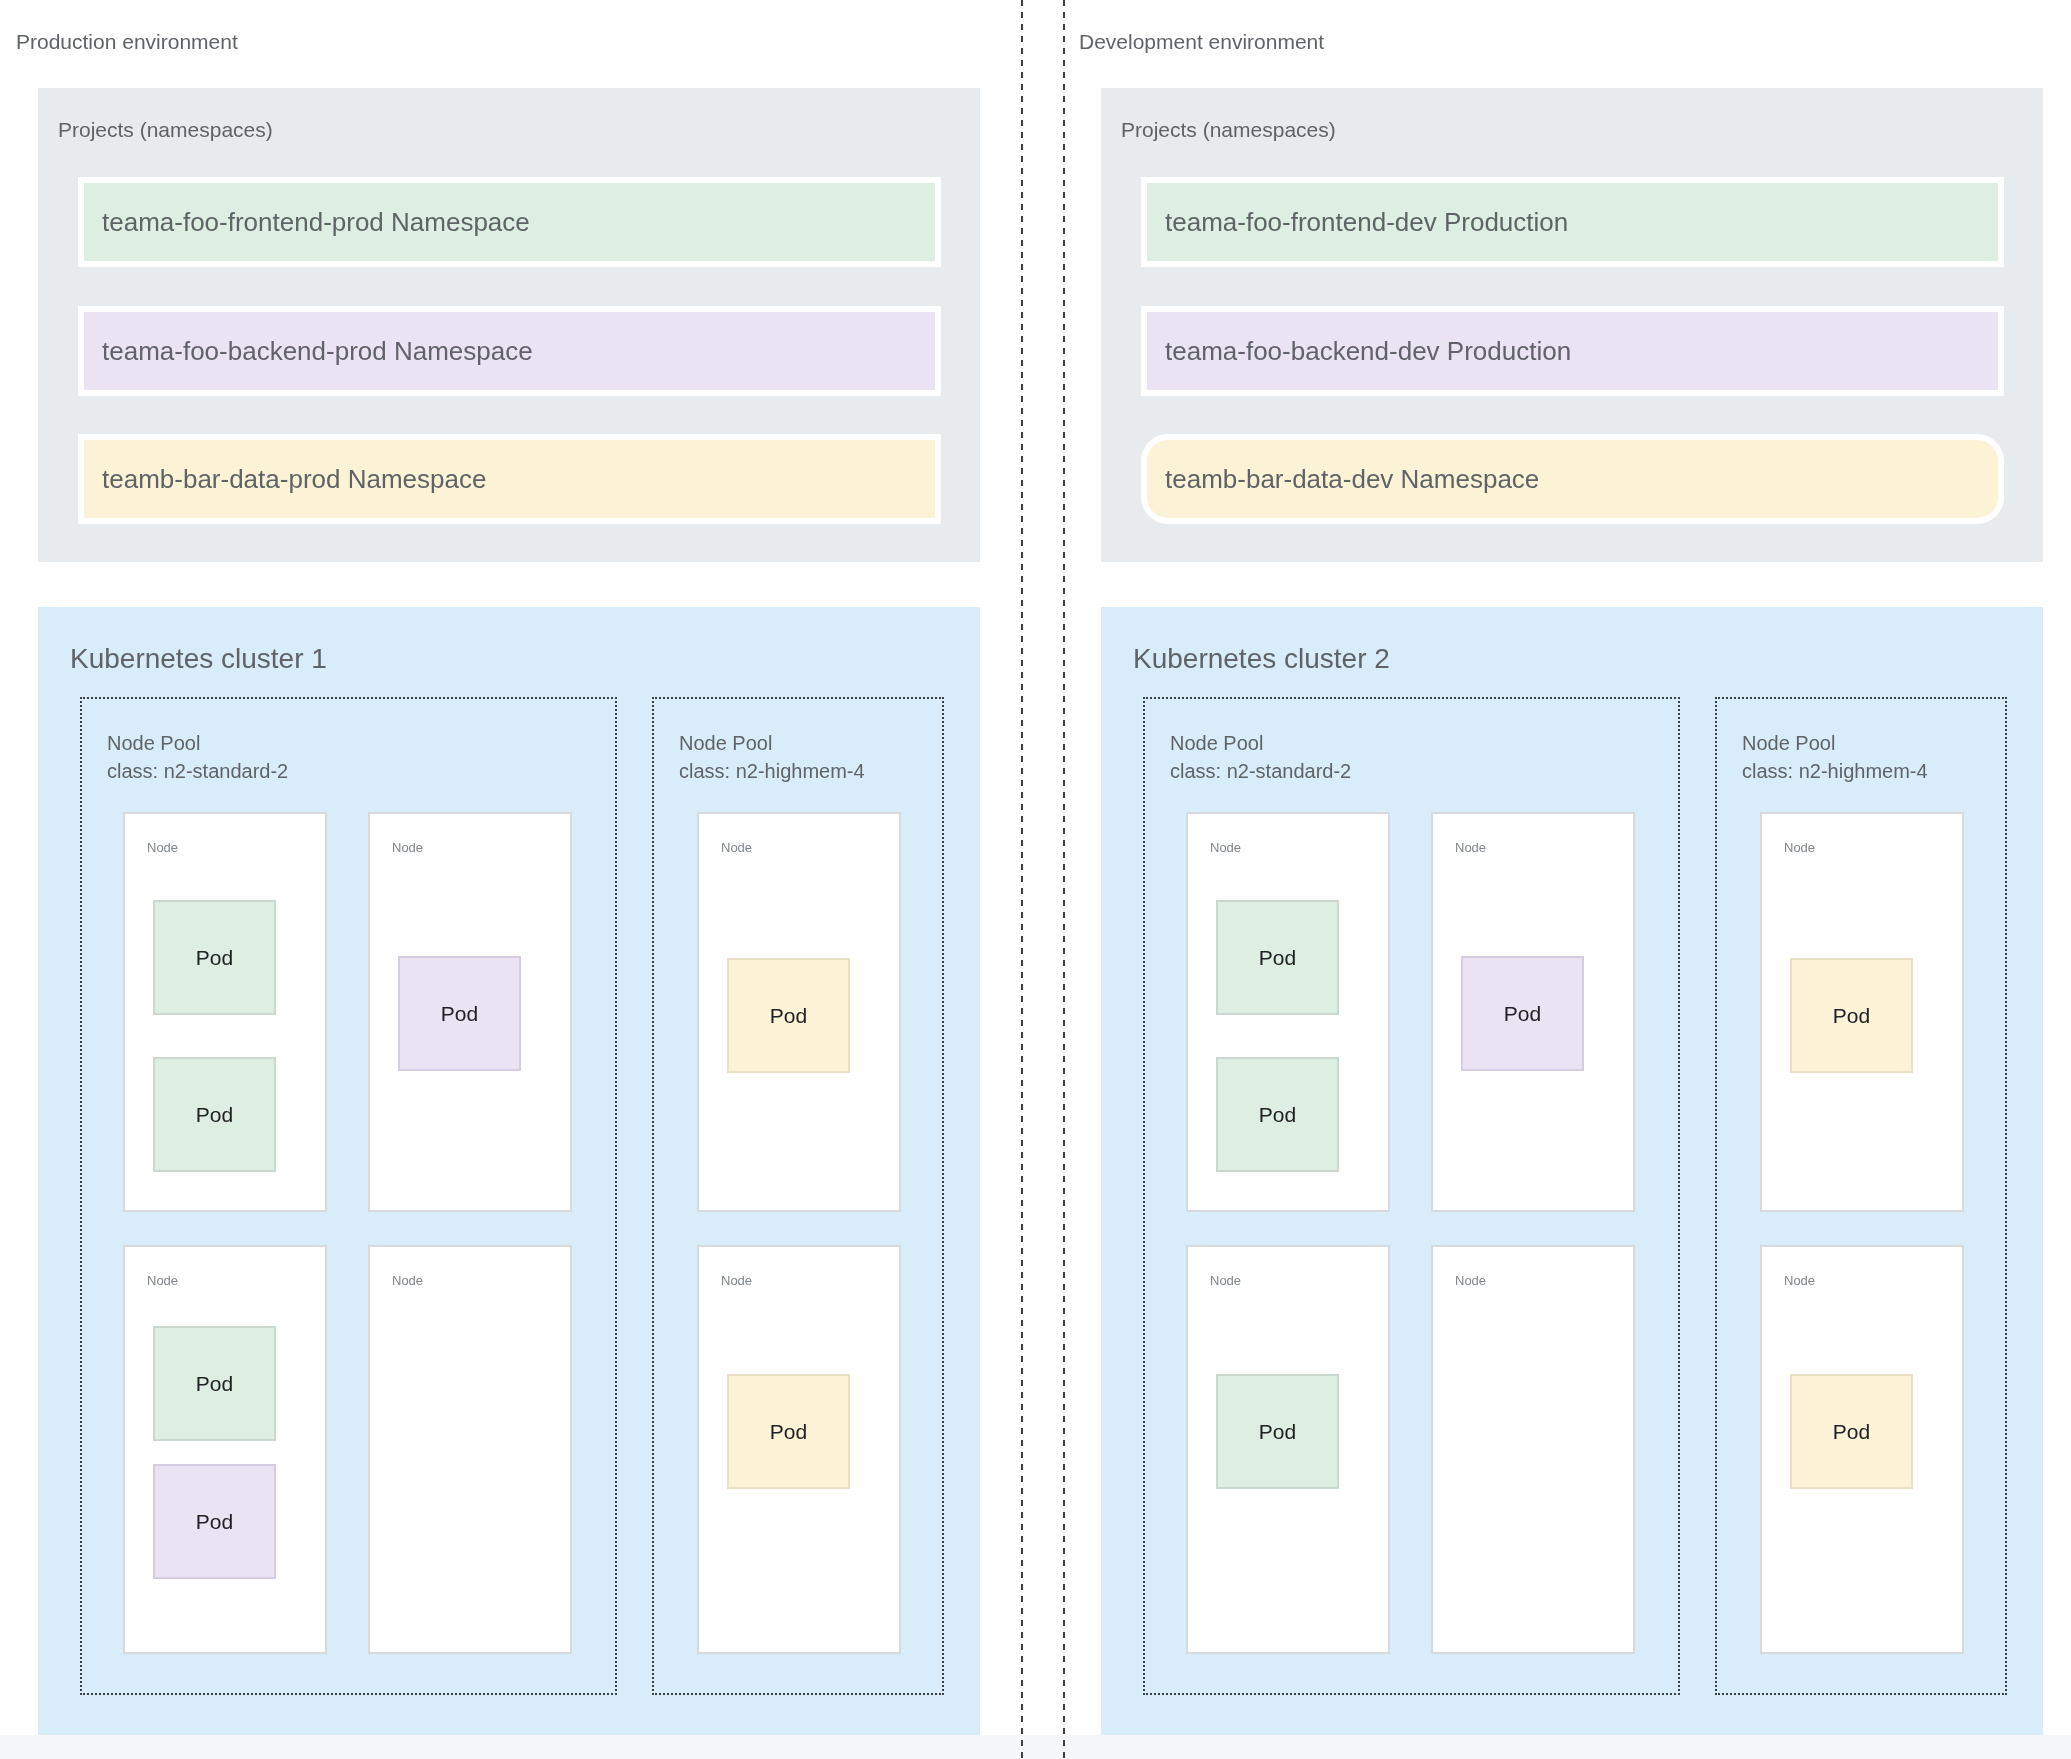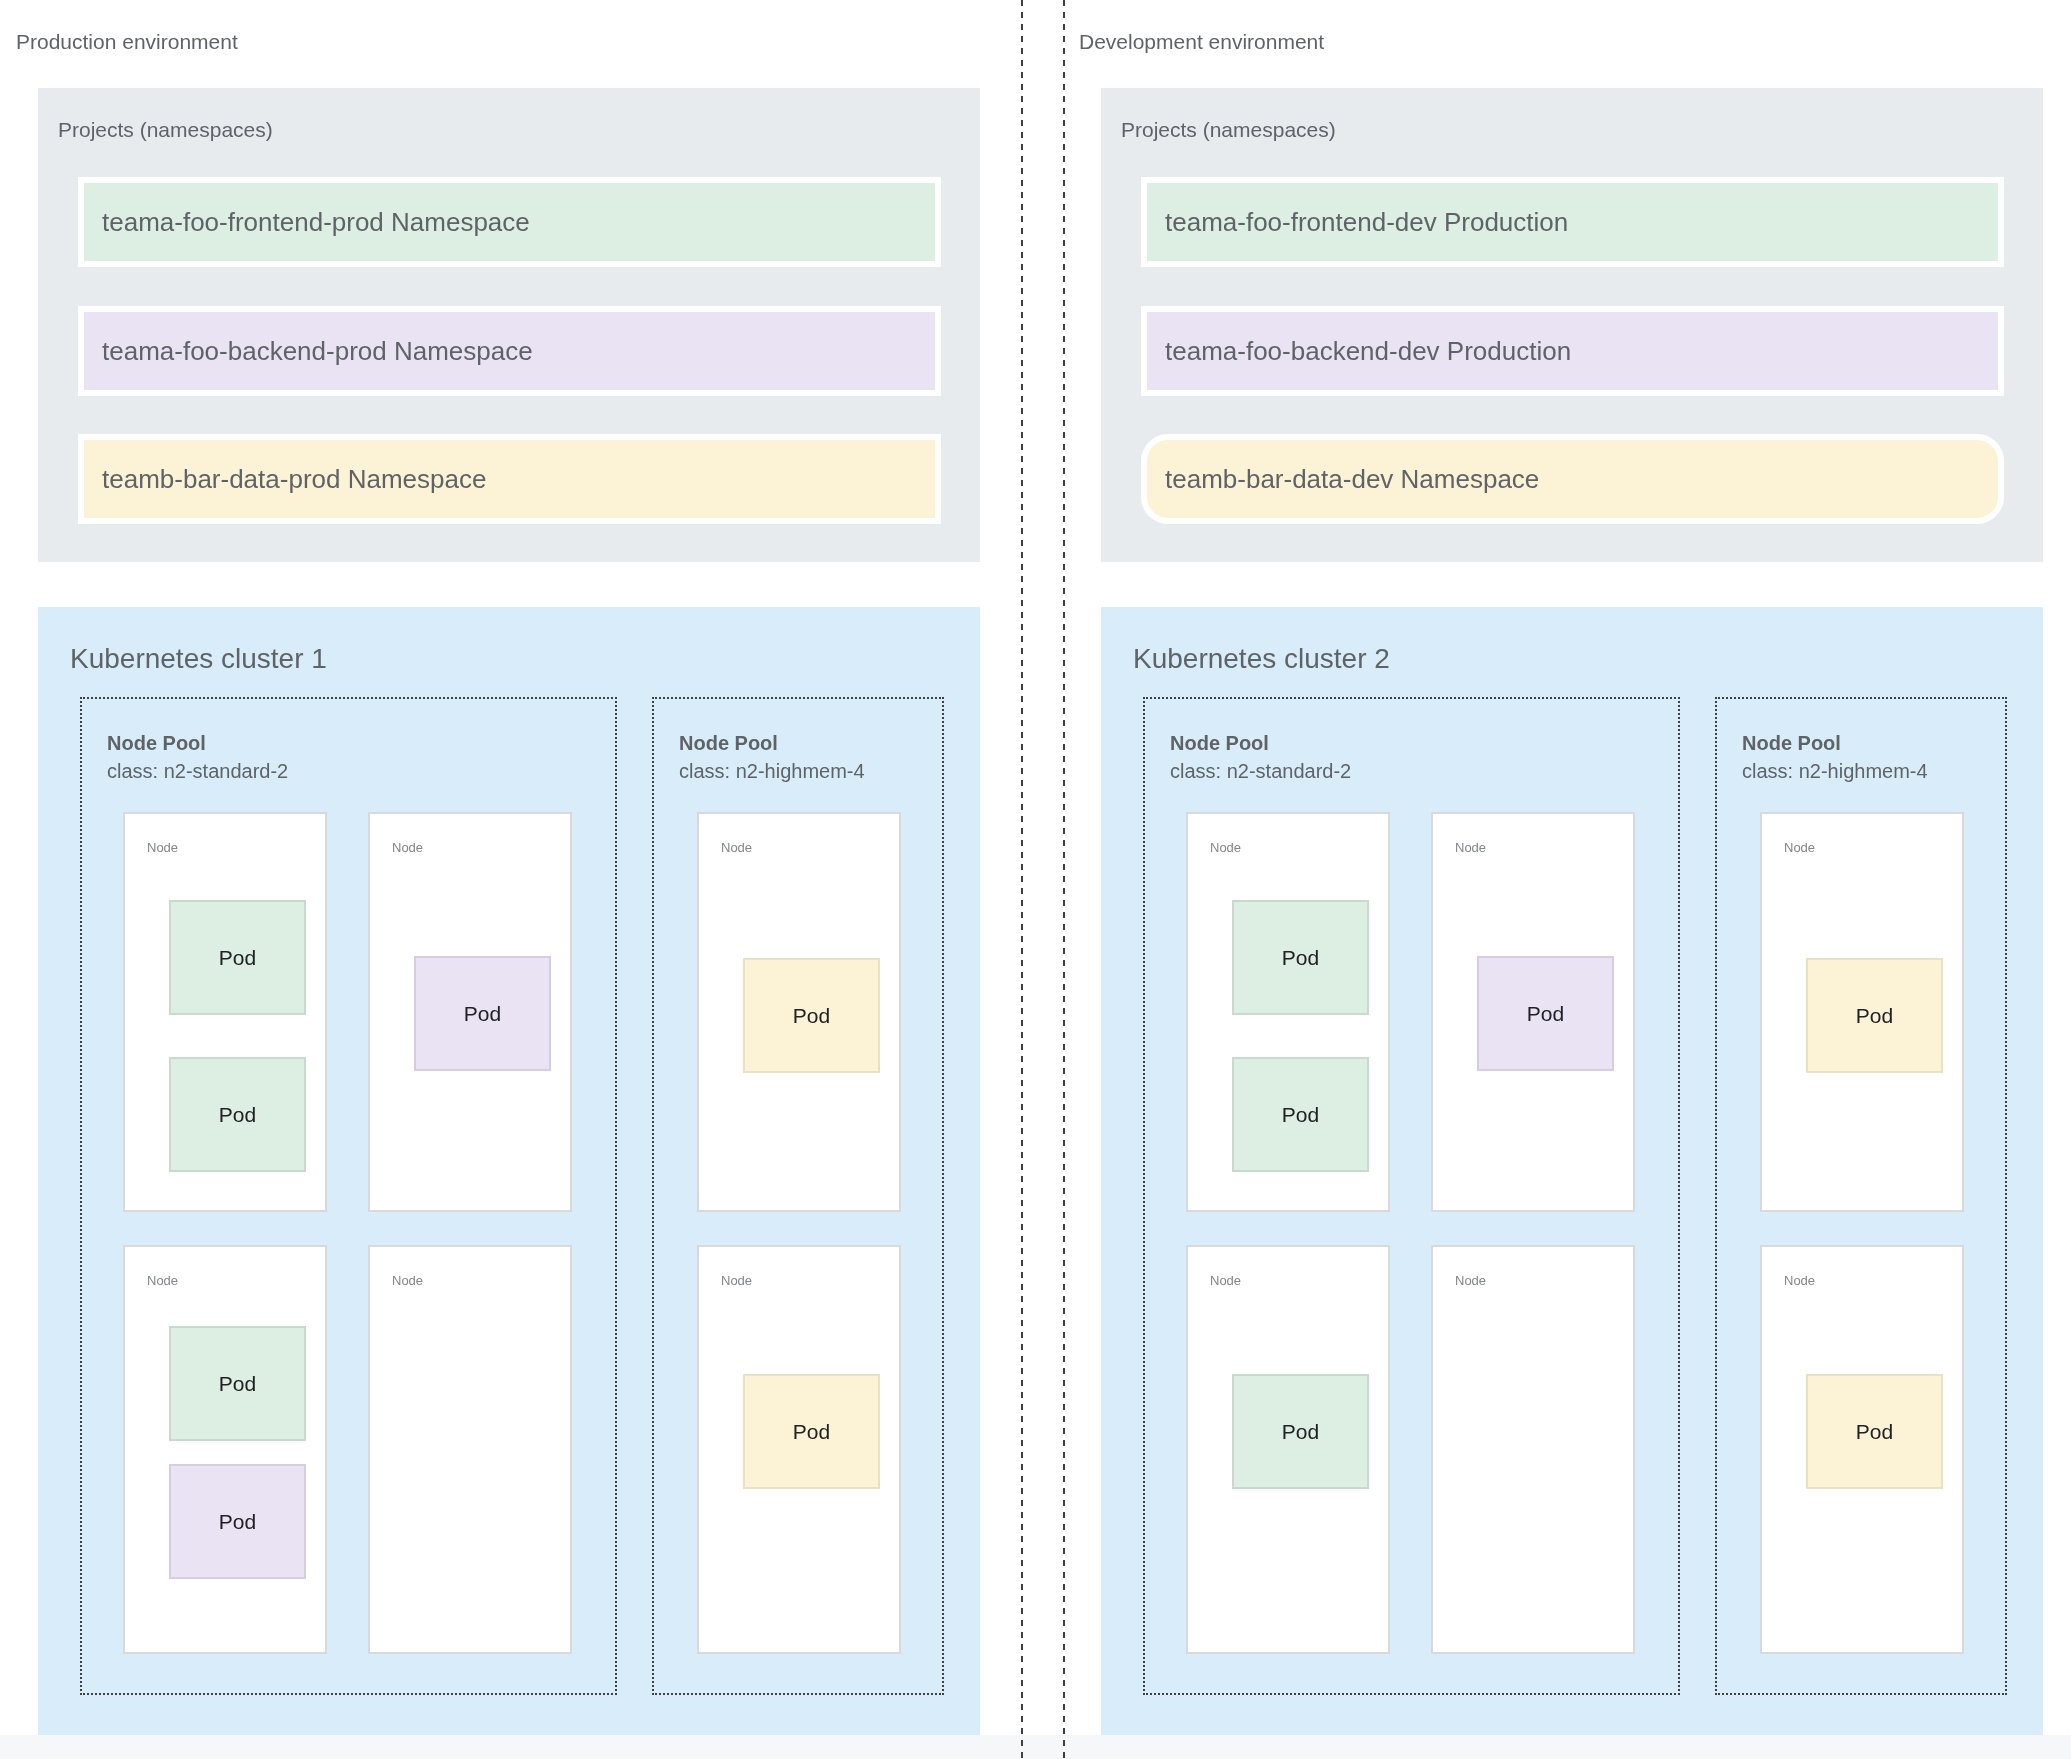--- a/index.html
+++ b/index.html
@@ -34,28 +34,28 @@
   .ns-label{margin-left:18px;font-size:26px;color:var(--text-gray);white-space:nowrap;}
   .cluster-box{position:absolute;left:38px;top:607px;width:942px;height:1128px;background:var(--box-blue);}
   .cluster-title{position:absolute;left:32px;top:36px;font-size:28px;color:var(--text-gray);white-space:nowrap;}
   .node-pool{
     position:absolute;top:90px;height:998px;
     border:2px dotted var(--line-dark);box-sizing:border-box;
   }
   .pool-0{left:42px;width:537px;}
   .pool-1{left:614px;width:292px;}
   .pool-head{position:absolute;left:25px;top:30px;font-size:20px;line-height:28px;color:var(--text-gray);white-space:nowrap;}
-  .pool-title{font-weight:bold;}
+  .pool-title{font-weight:normal;}
   .node-box{
     position:absolute;width:204px;background:#ffffff;
     border:2px solid var(--node-border);box-sizing:border-box;
   }
   .node-label{position:absolute;left:22px;top:26px;font-size:13px;color:var(--node-label-gray);}
   .pod{
-    position:absolute;left:44px;width:137px;height:115px;
+    position:absolute;left:28px;width:123px;height:115px;
     border:2px solid;box-sizing:border-box;
     display:flex;align-items:center;justify-content:center;
     font-size:21px;color:var(--pod-text);
   }
   .divider{
     position:absolute;top:0;width:2px;height:1759px;z-index:3;
     background-image:repeating-linear-gradient(to bottom,var(--line-dark) 0 6px,transparent 6px 12px);
   }
   #divider-1{left:1021px;}
   #divider-2{left:1063px;}

